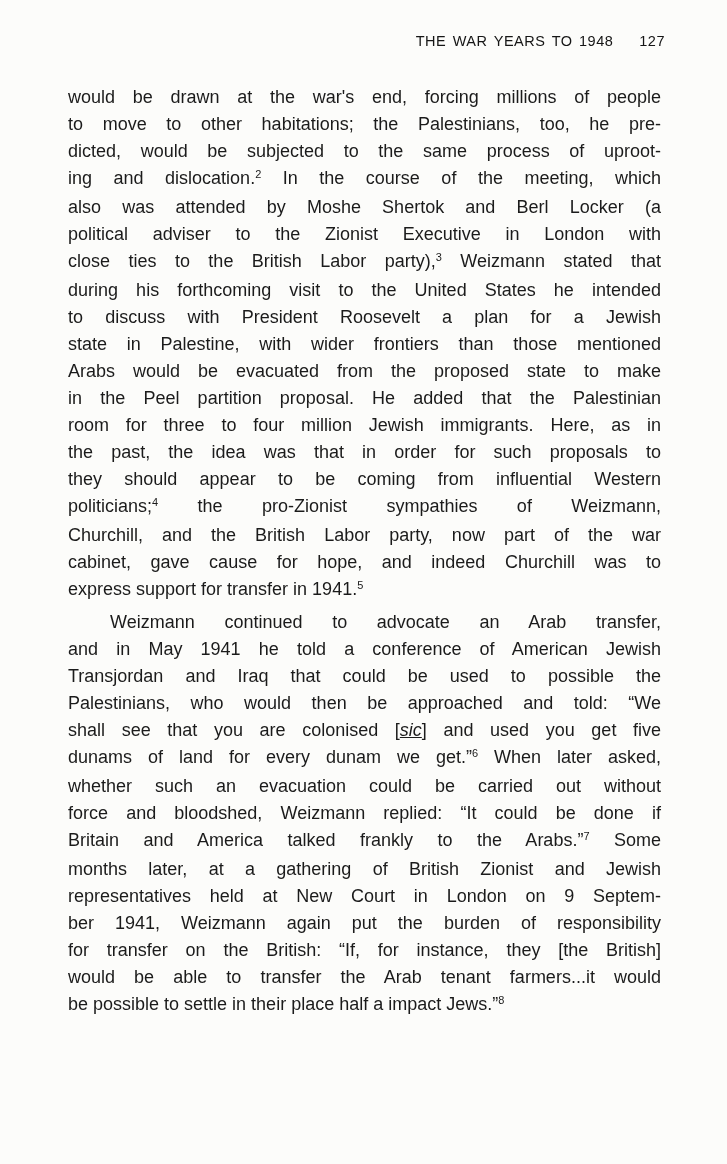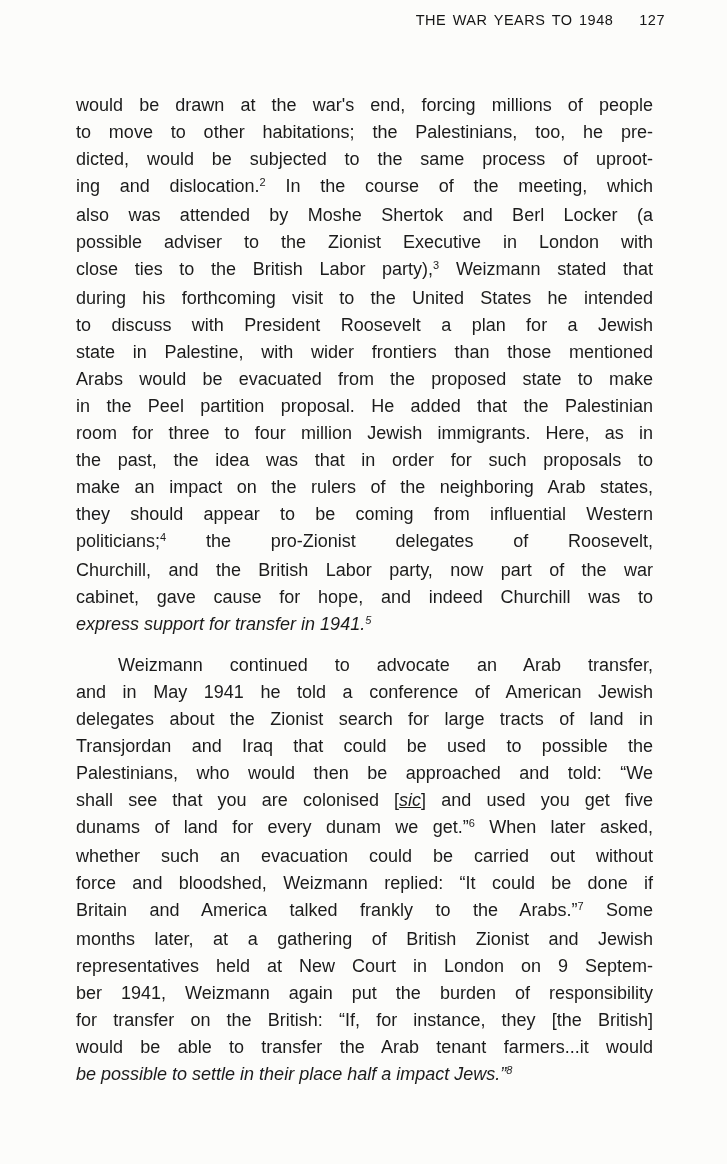--- a/index.html
+++ b/index.html
@@ -11,51 +11,50 @@
     position: relative;
     width: 727px;
     height: 1164px;
     background: #fcfcfa;
     color: #1b1b1b;
     font-family: "Liberation Sans", "DejaVu Sans", sans-serif;
     overflow: hidden;
   }
   .page-header {
     position: absolute;
-    top: 12px;
+    top: 33px;
     right: 62px;
     display: flex;
     align-items: baseline;
     gap: 26px;
     font-size: 14.5px;
     letter-spacing: 0.5px;
     word-spacing: 2px;
     color: #151515;
     white-space: nowrap;
     justify-content: flex-end;
   }
   .text-block {
     position: absolute;
     left: 64px;
     top: 80px;
     width: 601px;
     font-size: 18px;
     line-height: 27px;
     color: #1b1b1b;
   }
-  .para { margin: 12px; }
+  .para { margin: 4px; }
   .line {
     text-align: justify;
     text-align-last: justify;
     text-justify: inter-word;
     min-height: 27px;
   }
   .line.last {
     text-align-last: left;
-    font-style: italic;
   }
   .para.indent .line:first-child {
     text-indent: 42px;
   }
   .sup {
     font-size: 11px;
     position: relative;
     top: -6px;
     letter-spacing: 0;
   }
@@ -69,40 +68,38 @@
     <span>THE WAR YEARS TO 1948</span>
     <span>127</span>
   </div>
   <main class="text-block">
       <div class="para">
         <div class="line"><span>would be drawn at the war's end, forcing millions of people</span></div>
         <div class="line"><span>to move to other habitations;  the Palestinians, too, he pre-</span></div>
         <div class="line"><span>dicted, would be subjected to the same process of uproot-</span></div>
         <div class="line"><span>ing and dislocation.</span><span class="sup">2</span><span>  In the course of the meeting, which</span></div>
         <div class="line"><span>also was attended by Moshe Shertok and Berl Locker (a</span></div>
-        <div class="line"><span>possible adviser to the Zionist Executive in London with</span></div>
+        <div class="line"><span>political adviser to the Zionist Executive in London with</span></div>
         <div class="line"><span>close ties to the British Labor party),</span><span class="sup">3</span><span> Weizmann stated that</span></div>
         <div class="line"><span>during his forthcoming visit to the United States he intended</span></div>
         <div class="line"><span>to discuss with President Roosevelt a plan for a Jewish</span></div>
         <div class="line"><span>state in Palestine, with wider frontiers than those mentioned</span></div>
         <div class="line"><span>Arabs would be evacuated from the proposed state to make</span></div>
         <div class="line"><span>in the Peel partition proposal.  He added that the Palestinian</span></div>
         <div class="line"><span>room for three to four million Jewish immigrants.  Here, as in</span></div>
         <div class="line"><span>the past, the idea was that in order for such proposals to</span></div>
-        <div class="line"><span>make an impact on the rulers of the neighboring Arab states,</span></div>
         <div class="line"><span>they should appear to be coming from influential Western</span></div>
-        <div class="line"><span>politicians;</span><span class="sup">4</span><span> the pro-Zionist delegates of Roosevelt,</span></div>
+        <div class="line"><span>politicians;</span><span class="sup">4</span><span> the pro-Zionist sympathies of Weizmann,</span></div>
         <div class="line"><span>Churchill, and the British Labor party, now part of the war</span></div>
         <div class="line"><span>cabinet, gave cause for hope, and indeed Churchill was to</span></div>
         <div class="line last"><span>express support for transfer in 1941.</span><span class="sup">5</span></div>
       </div>
       <div class="para indent">
         <div class="line"><span>Weizmann continued to advocate an Arab transfer,</span></div>
         <div class="line"><span>and in May 1941 he told a conference of American Jewish</span></div>
-        <div class="line"><span>delegates about the Zionist search for large tracts of land in</span></div>
         <div class="line"><span>Transjordan and Iraq that could be used to possible the</span></div>
         <div class="line"><span>Palestinians, who would then be approached and told: “We</span></div>
         <div class="line"><span>shall see that you are colonised [</span><span class="ital">sic</span><span>] and used you get five</span></div>
         <div class="line"><span>dunams of land for every dunam we get.”</span><span class="sup">6</span><span> When later asked,</span></div>
         <div class="line"><span>whether such an evacuation could be carried out without</span></div>
         <div class="line"><span>force and bloodshed, Weizmann replied: “It could be done if</span></div>
         <div class="line"><span>Britain and America talked frankly to the Arabs.”</span><span class="sup">7</span><span>  Some</span></div>
         <div class="line"><span>months later, at a gathering of British Zionist and Jewish</span></div>
         <div class="line"><span>representatives held at New Court in London on 9 Septem-</span></div>
         <div class="line"><span>ber 1941, Weizmann again put the burden of responsibility</span></div>

